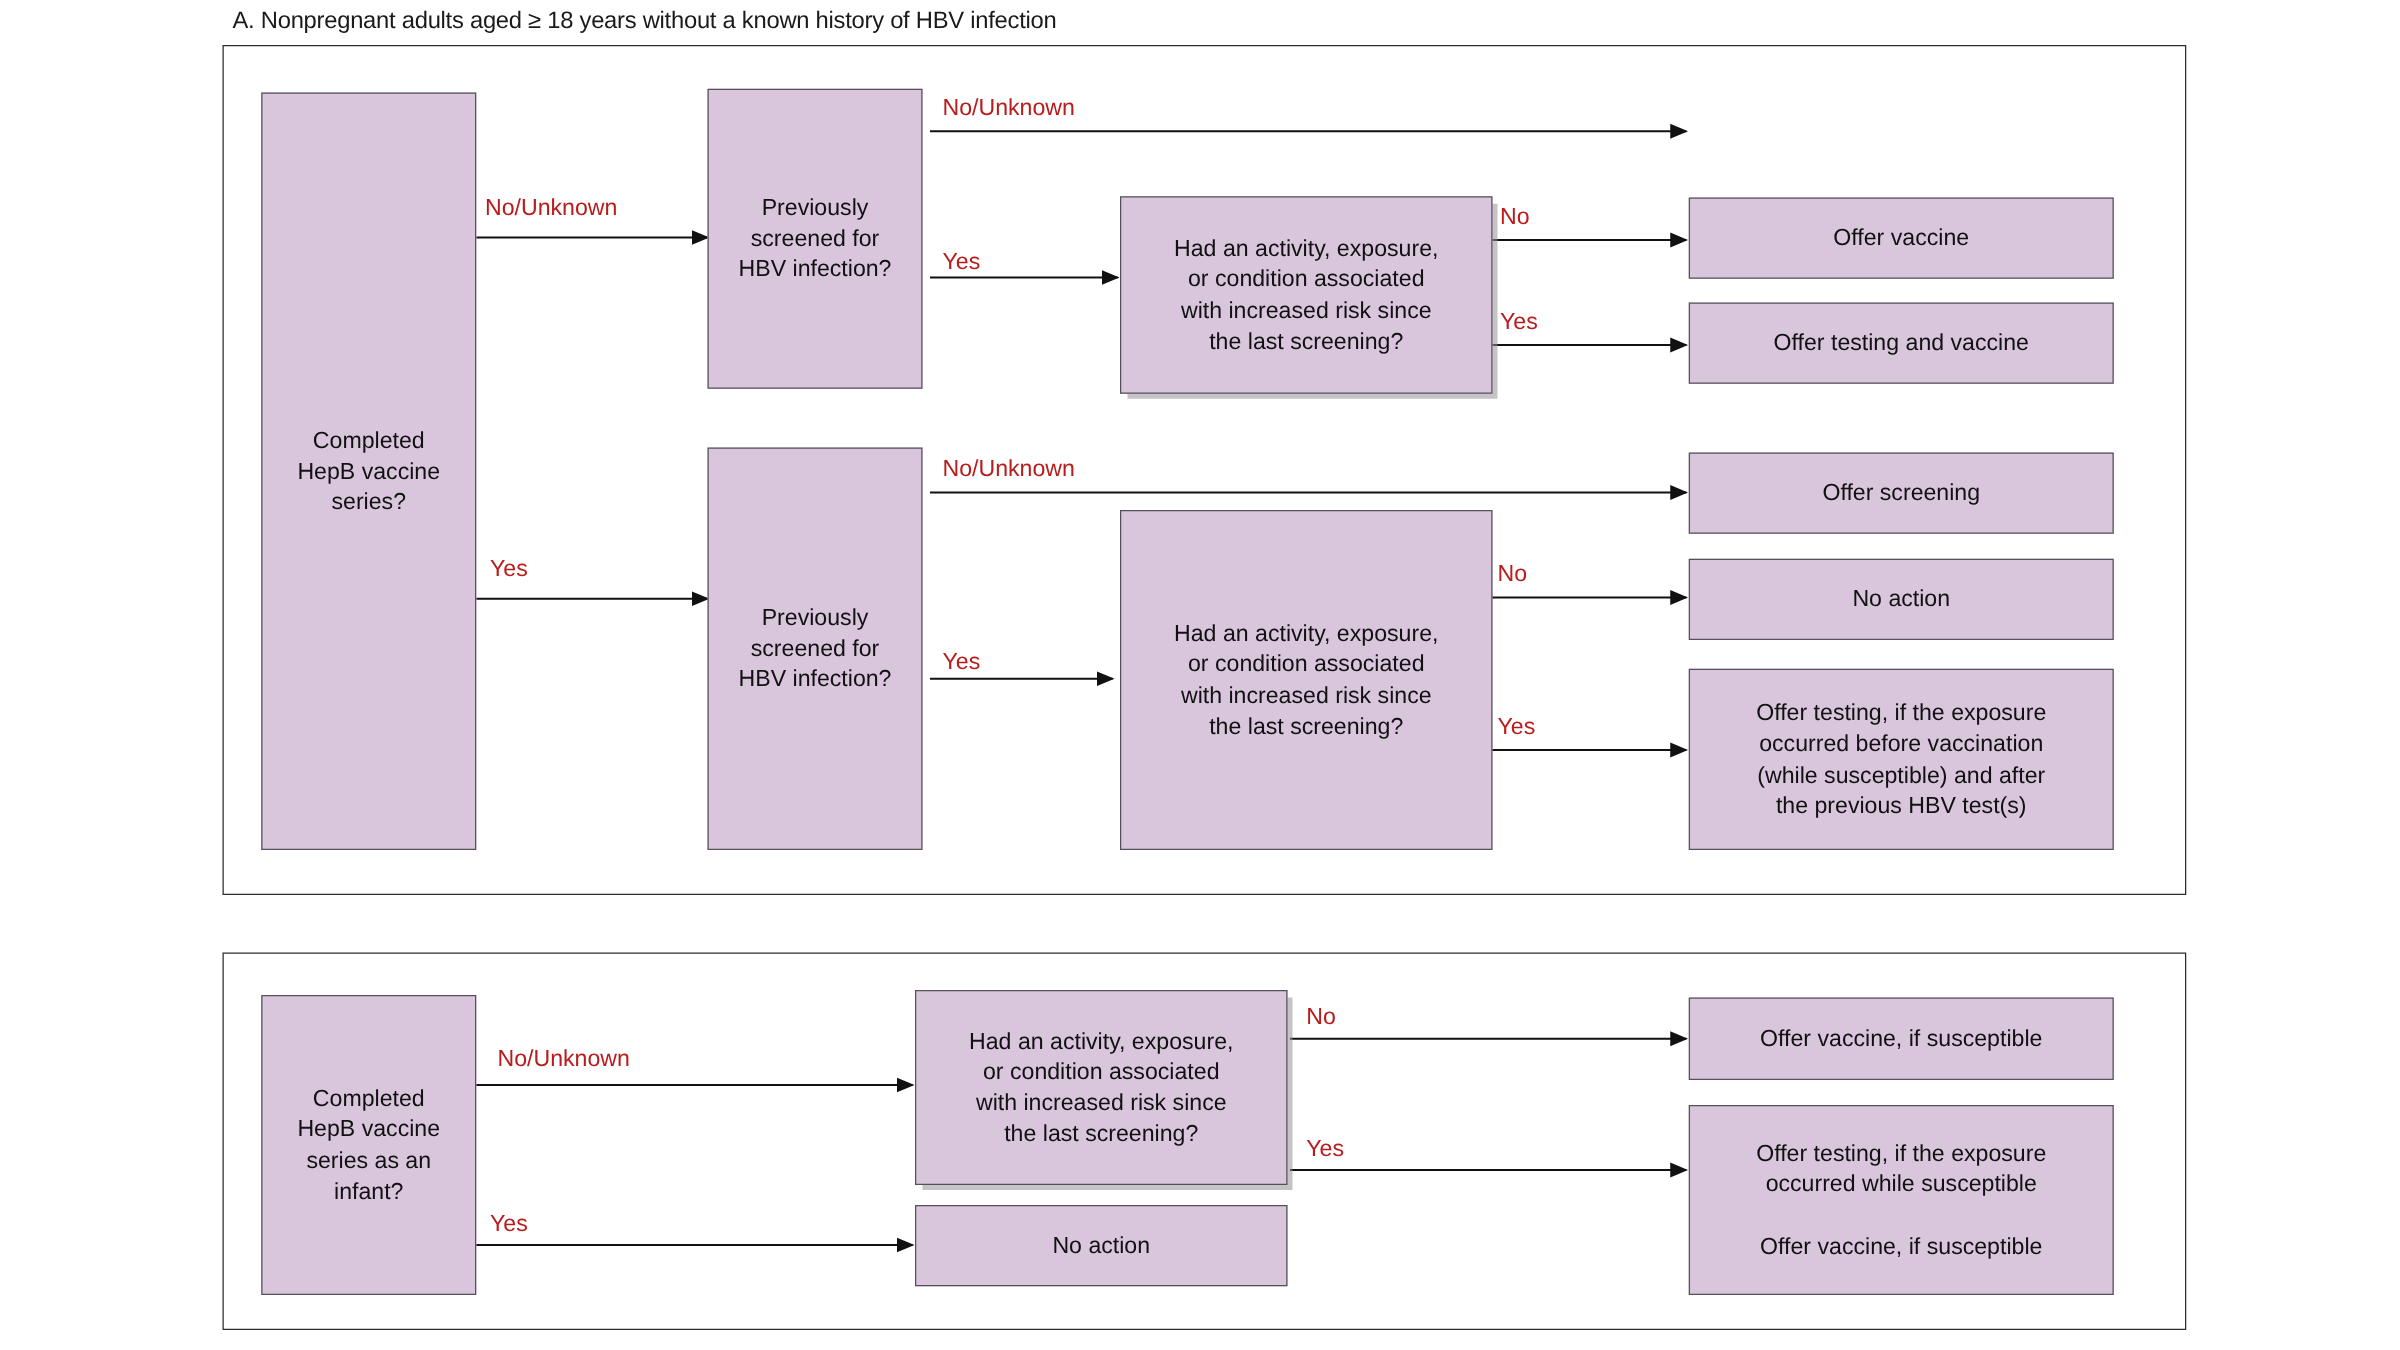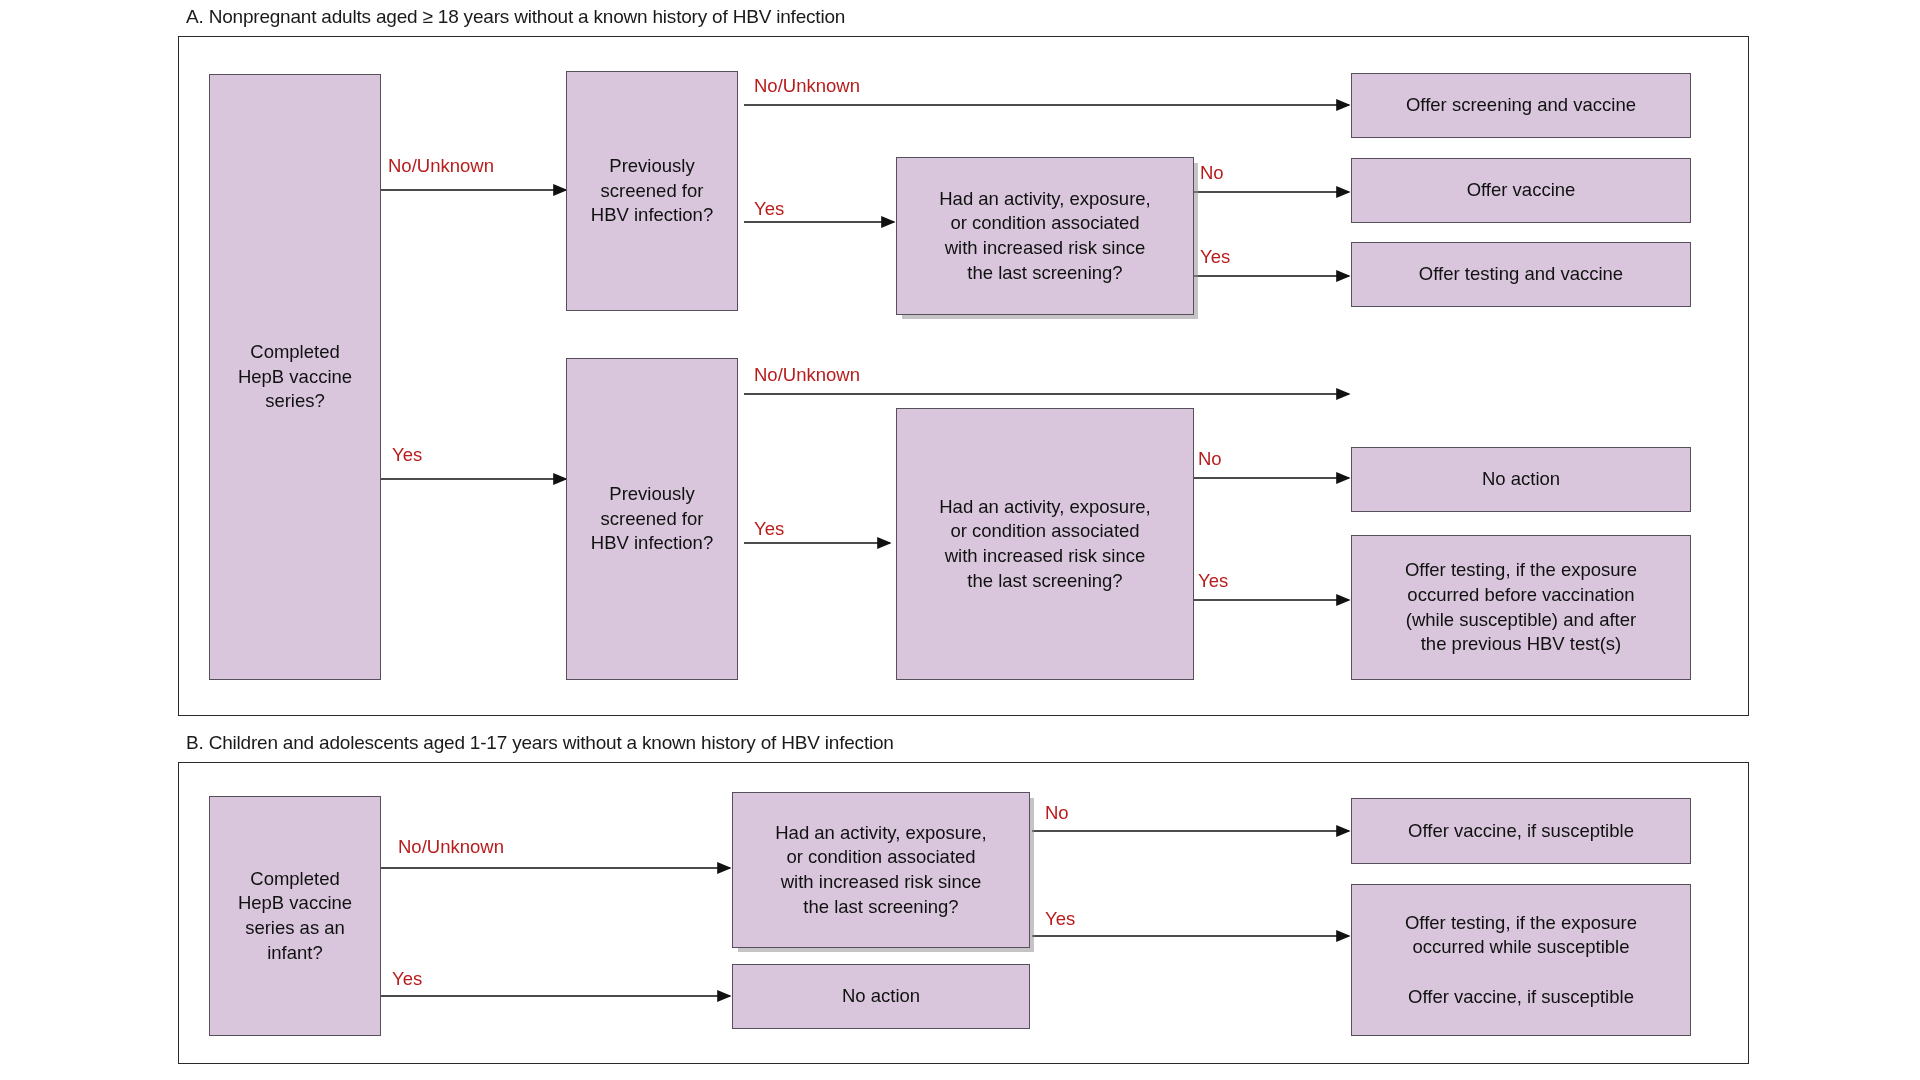--- a/index.html
+++ b/index.html
@@ -96,35 +96,35 @@
 
   <div class="node" style="left:566px; top:71px; width:172px; height:240px;">Previously
 screened for
 HBV infection?</div>
 
   <div class="node shadowed" style="left:896px; top:157px; width:298px; height:158px;">Had an activity, exposure,
 or condition associated
 with increased risk since
 the last screening?</div>
 
-  <div class="node" style="left:1351px; top:73px; width:340px; height:65px;">Offer screening and vaccine</div>
 
   <div class="node" style="left:1351px; top:158px; width:340px; height:65px;">Offer vaccine</div>
 
   <div class="node" style="left:1351px; top:242px; width:340px; height:65px;text-align:center;">Offer testing and vaccine</div>
 
   <div class="node" style="left:566px; top:358px; width:172px; height:322px;">Previously
 screened for
 HBV infection?</div>
 
   <div class="node" style="left:896px; top:408px; width:298px; height:272px;">Had an activity, exposure,
 or condition associated
 with increased risk since
 the last screening?</div>
 
+  <div class="node" style="left:1351px; top:362px; width:340px; height:65px;">Offer screening</div>
 
   <div class="node" style="left:1351px; top:447px; width:340px; height:65px;">No action</div>
 
   <div class="node" style="left:1351px; top:535px; width:340px; height:145px;">Offer testing, if the exposure
 occurred before vaccination
 (while susceptible) and after
 the previous HBV test(s)</div>
 
   <div class="edge-label" style="left:388px; top:155px;">No/Unknown</div>
   <div class="edge-label" style="left:392px; top:444px;">Yes</div>
@@ -134,21 +134,20 @@
 
   <div class="edge-label" style="left:1200px; top:162px;">No</div>
   <div class="edge-label" style="left:1200px; top:246px;">Yes</div>
 
   <div class="edge-label" style="left:754px; top:364px;">No/Unknown</div>
   <div class="edge-label" style="left:754px; top:518px;">Yes</div>
 
   <div class="edge-label" style="left:1198px; top:448px;">No</div>
   <div class="edge-label" style="left:1198px; top:570px;">Yes</div>
 
-  <div class="panel-title" style="left:186px; top:732px;">B. Children and adolescents aged 1-17 years without a known history of HBV infection</div>
   <div class="panel-frame" style="left:178px; top:762px; width:1571px; height:302px;"></div>
 
   <svg class="wires">
 
     <path class="wire" d="M381,868 L730,868" marker-end="url(#ah)"></path>
 
     <path class="wire" d="M381,996 L730,996" marker-end="url(#ah)"></path>
 
     <path class="wire" d="M1032,831 L1349,831" marker-end="url(#ah)"></path>
 

